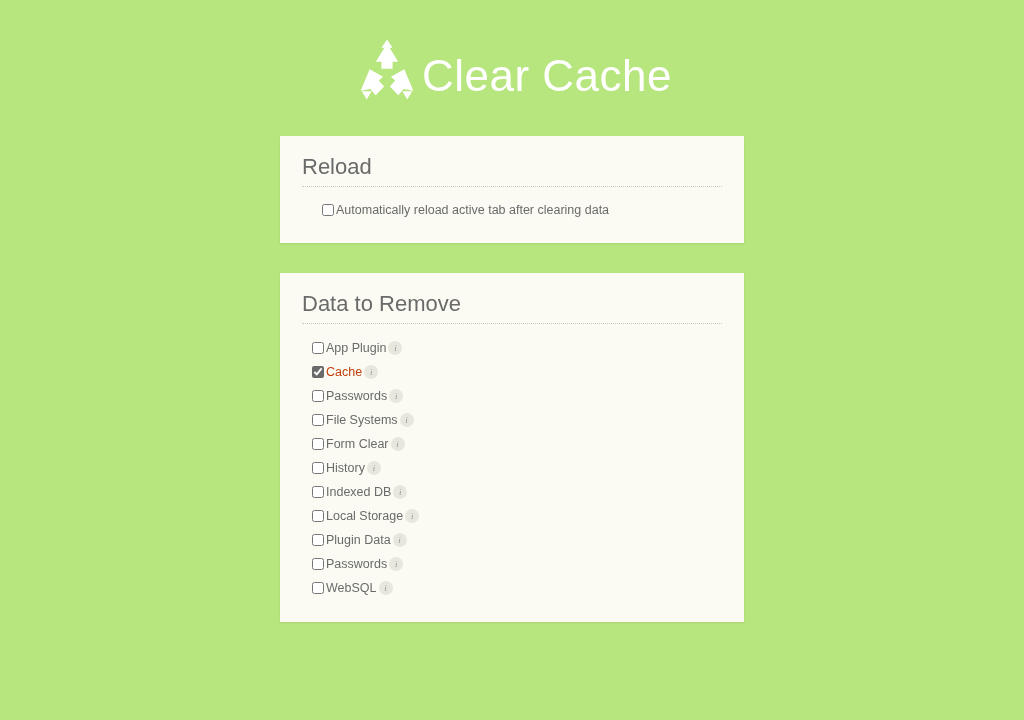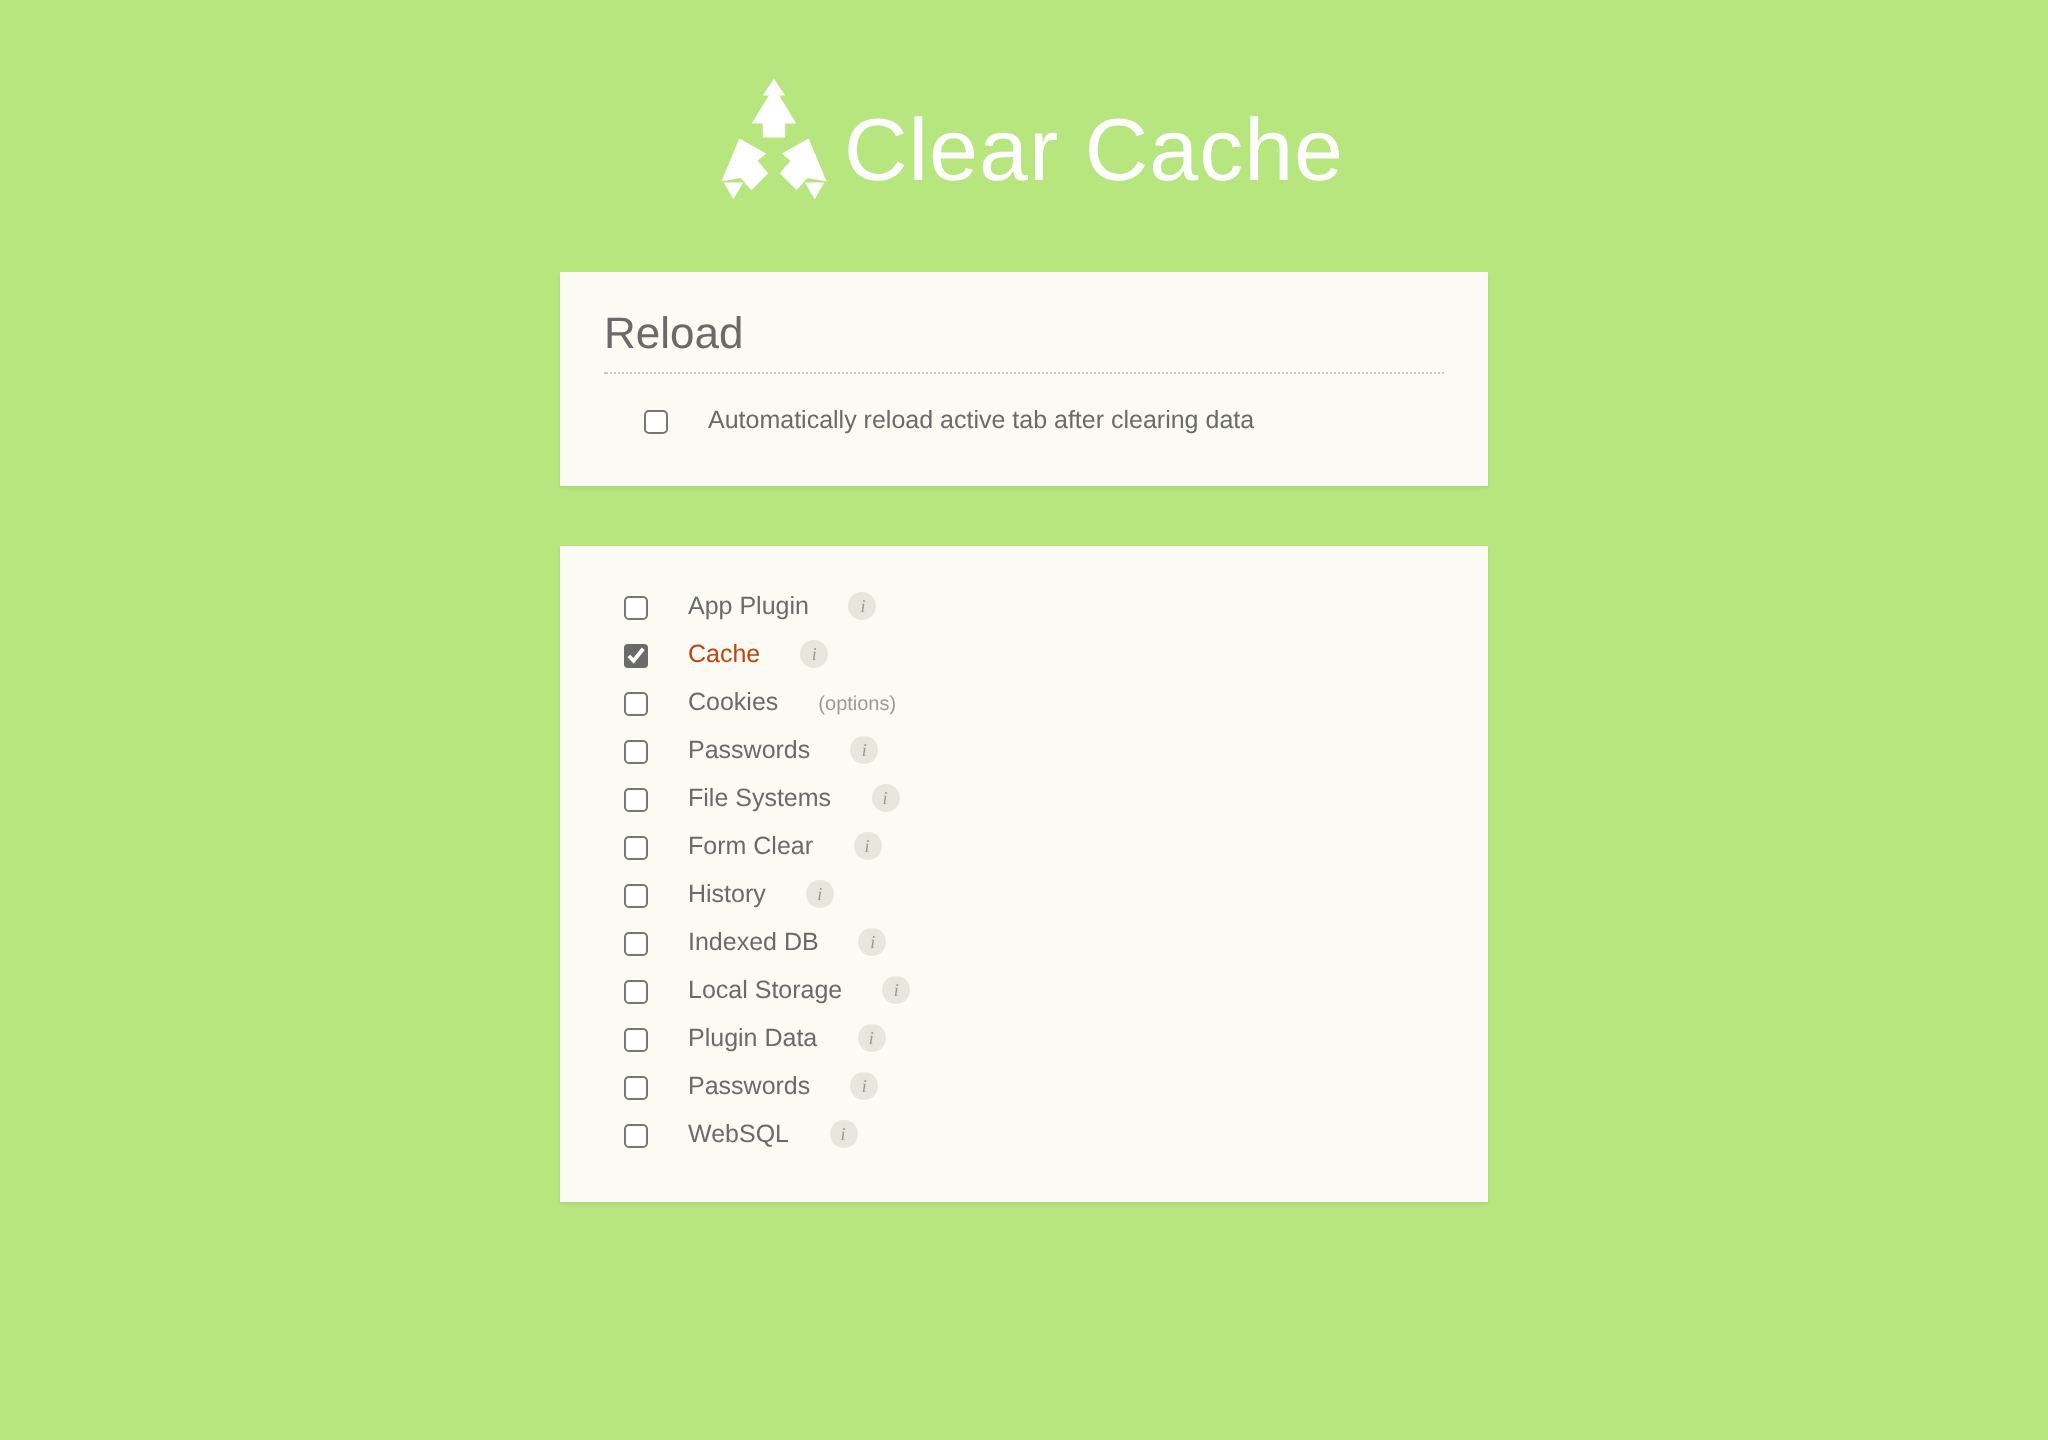--- a/index.html
+++ b/index.html
@@ -44,22 +44,22 @@
   .card-title {
     color: #6a6a6a;
     font-size: 22px;
     font-weight: 300;
     padding-bottom: 6px;
     border-bottom: 1px dotted #c9c9c0;
     margin-bottom: 12px;
   }
   .row {
     display: flex;
-    align-items: flex-end;
-    gap: 20px;
+    align-items: center;
+    gap: 2px;
     padding: 4px 0 4px 20px;
     font-size: 12.5px;
     color: #6a6a6a;
   }
   .row.selected .row-label { color: #c2410c; }
   .row input[type="checkbox"] {
     width: 12px;
     height: 12px;
     accent-color: #6a6a6a;
   }
@@ -111,35 +111,31 @@
 
   <div class="card">
     <div class="card-title">Reload</div>
     <label class="row">
       <input type="checkbox" style="">
       <span class="row-label">Automatically reload active tab after clearing data</span>
     </label>
   </div>
 
   <div class="card data-card">
+    <div class="card-title">Data to Remove</div>
     <div id="data-items">
         <label class="row">
           <input type="checkbox" style="">
           <span class="row-label">App Plugin</span>
           <span class="info-badge">i</span>
         </label>
         <label class="row selected">
           <input type="checkbox" checked="" style="">
           <span class="row-label">Cache</span>
           <span class="info-badge">i</span>
-        </label>
-        <label class="row">
-          <input type="checkbox" style="">
-          <span class="row-label">Cookies</span>
-          <span class="options-link">(options)</span>
         </label>
         <label class="row">
           <input type="checkbox" style="">
           <span class="row-label">Passwords</span>
           <span class="info-badge">i</span>
         </label>
         <label class="row">
           <input type="checkbox" style="">
           <span class="row-label">File Systems</span>
           <span class="info-badge">i</span>

